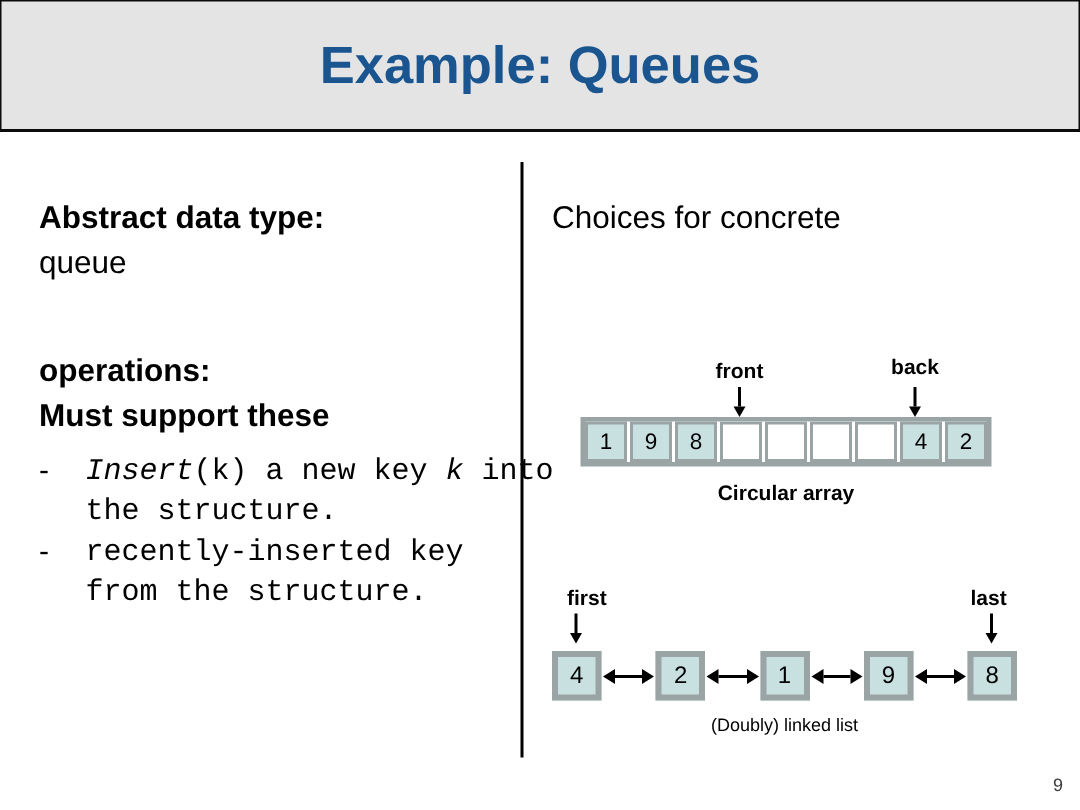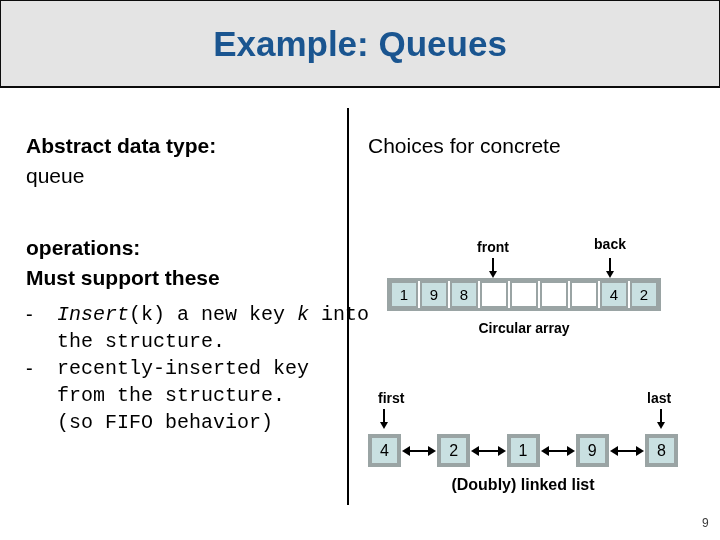--- a/index.html
+++ b/index.html
@@ -69,21 +69,21 @@
   }
   .darrow{position:relative;flex:1;height:2px;background:#000;margin:0 9px;}
   .darrow::before{
     content:'';position:absolute;left:-8px;top:-4px;width:0;height:0;
     border-top:5px solid transparent;border-bottom:5px solid transparent;border-right:8px solid #000;
   }
   .darrow::after{
     content:'';position:absolute;right:-8px;top:-4px;width:0;height:0;
     border-top:5px solid transparent;border-bottom:5px solid transparent;border-left:8px solid #000;
   }
-  .list-caption{position:absolute;left:0;top:86px;width:310px;text-align:center;font-size:16px;font-weight:bold;}
+  .list-caption{position:absolute;left:0;top:86px;width:310px;text-align:center;font-size:12px;font-weight:normal;}
 
   
   .page-number{position:absolute;left:702px;top:516px;font-size:12px;color:#3a3a3a;}
 </style>
 </head>
 <body style="--title-blue: #1A5590; --header-bg: #E4E4E4; --header-border: #0B0B0B; --cell-fill: #C9E0E1; --cell-border: #9AA4A4;">
 
 <div class="slide">
 
   <div class="header-band">
@@ -112,23 +112,20 @@
       </div>
       <div class="bullet-item">
         <span class="bullet-dash">-</span>
         <div class="bullet-text">
           <div class="bullet-line"><span>recently-inserted key</span></div>
           <div class="bullet-line"><span>from the structure.</span></div>
         </div>
       </div>
       <div class="bullet-item">
         <span class="bullet-dash"></span>
-        <div class="bullet-text">
-          <div class="bullet-line"><span>(so FIFO behavior)</span></div>
-        </div>
       </div>
     </div>
 
   <div class="choices-heading">
     <div>Choices for concrete</div>
   </div>
 
   <div class="array-diagram">
     <div class="diag-label" style="left:106px;top:6px;transform:translateX(-50%);">front</div>
     <div class="diag-label" style="left:223px;top:3px;transform:translateX(-50%);">back</div>

